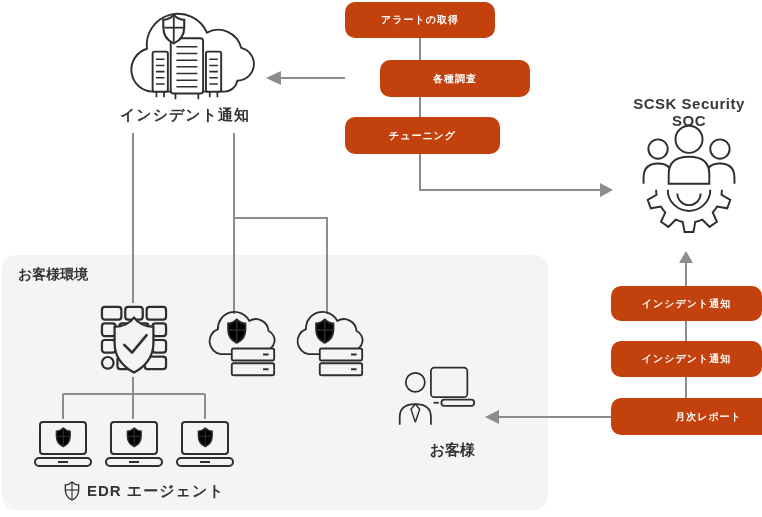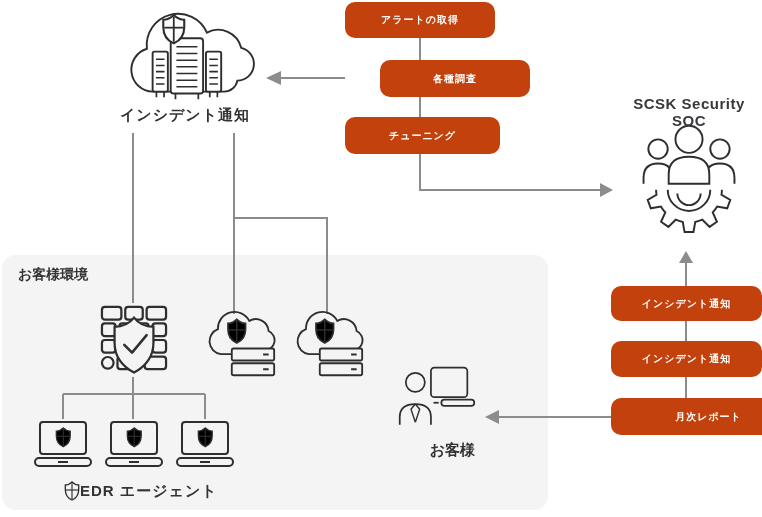--- a/index.html
+++ b/index.html
@@ -22,21 +22,21 @@
   #btn-invest  {left:345px;top:60px; width:150px;height:37px;margin-left:35px;}
   #btn-tuning  {left:345px;top:117px;width:155px;height:37px;}
   #btn-incident{left:611px;top:286px;width:151px;height:35px;}
   #btn-inquiry {left:611px;top:341px;width:151px;height:36px;}
   #btn-report  {left:611px;top:398px;width:139px;height:37px;padding-left:28px;}
   
   .lbl{position:absolute;z-index:3;font-weight:bold;color:#333;}
   #lbl-manager{left:110px;top:106px;width:150px;text-align:center;font-size:15px;letter-spacing:1px;}
   #lbl-soc{left:614px;top:95px;width:150px;text-align:center;font-size:15px;color:#38383c;letter-spacing:0.5px;}
   #lbl-customer{left:405px;top:441px;width:70px;text-align:right;font-size:15px;}
-  #edr-label{position:absolute;left:64px;top:481px;z-index:3;display:flex;align-items:center;}
+  #edr-label{position:absolute;left:64px;top:481px;z-index:3;display:flex;align-items:center;gap:7px;}
   #edr-label span{font-size:15px;font-weight:bold;color:#333;letter-spacing:1px;}
 </style>
 </head>
 <body>
 
 <div id="stage">
 
   <svg width="0" height="0" style="position:absolute">
     <defs>
       <g id="shieldx">

